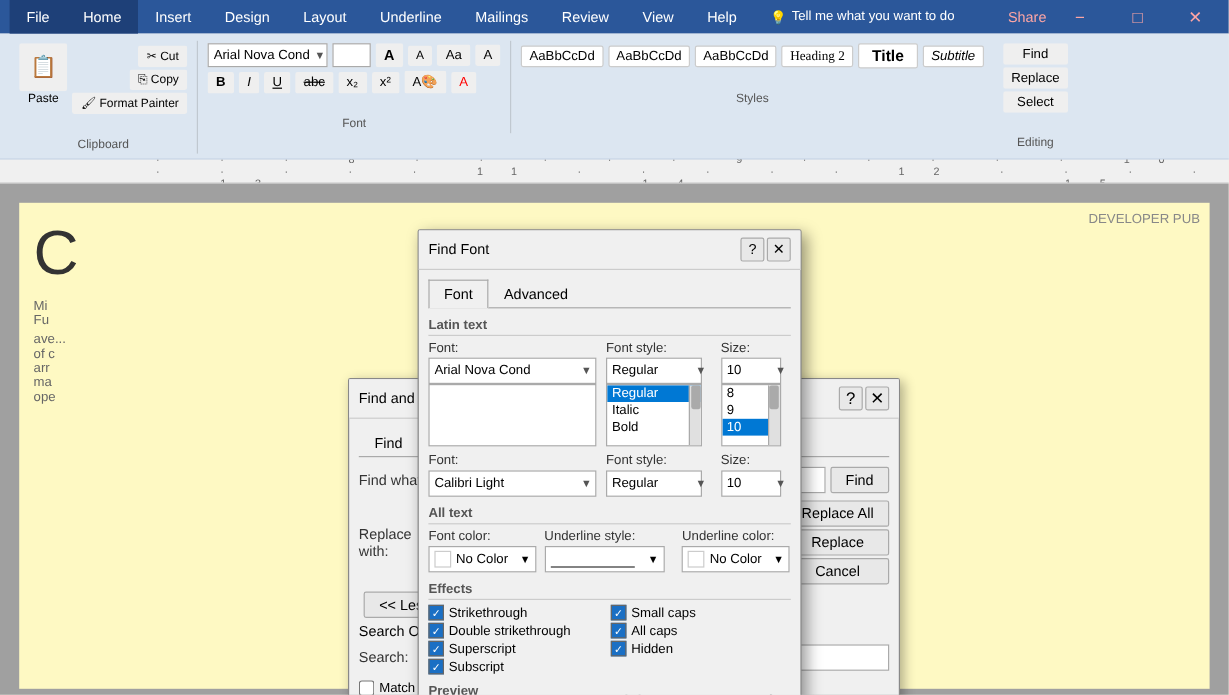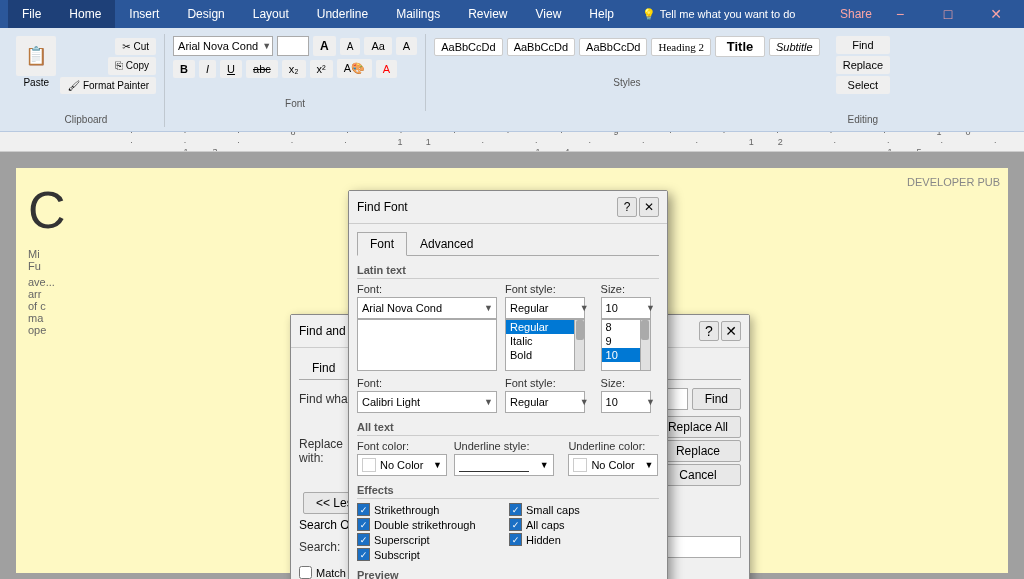--- a/index.html
+++ b/index.html
@@ -278,22 +278,22 @@
 <div class="main-area" style="position:relative;">
 
   <div class="document-bg">
     <div class="document-page">
       <span class="dev-pub">DEVELOPER PUB</span>
       <div class="doc-heading" style="font-size:52px;font-weight:300;color:#333;">C</div>
       <div class="doc-small-text">
         <p>Mi</p>
         <p>Fu</p>
         <p style="margin-top:4px;">ave...</p>
+        <p>of c</p>
         <p>arr</p>
-        <p>of c</p>
         <p>ma</p>
         <p>ope</p>
       </div>
     </div>
   </div>
 
   <div class="find-replace-bg">
     <div class="dialog-title-bar">
       <span class="dialog-title">Find and Replace</span>
       <div class="dialog-controls">

